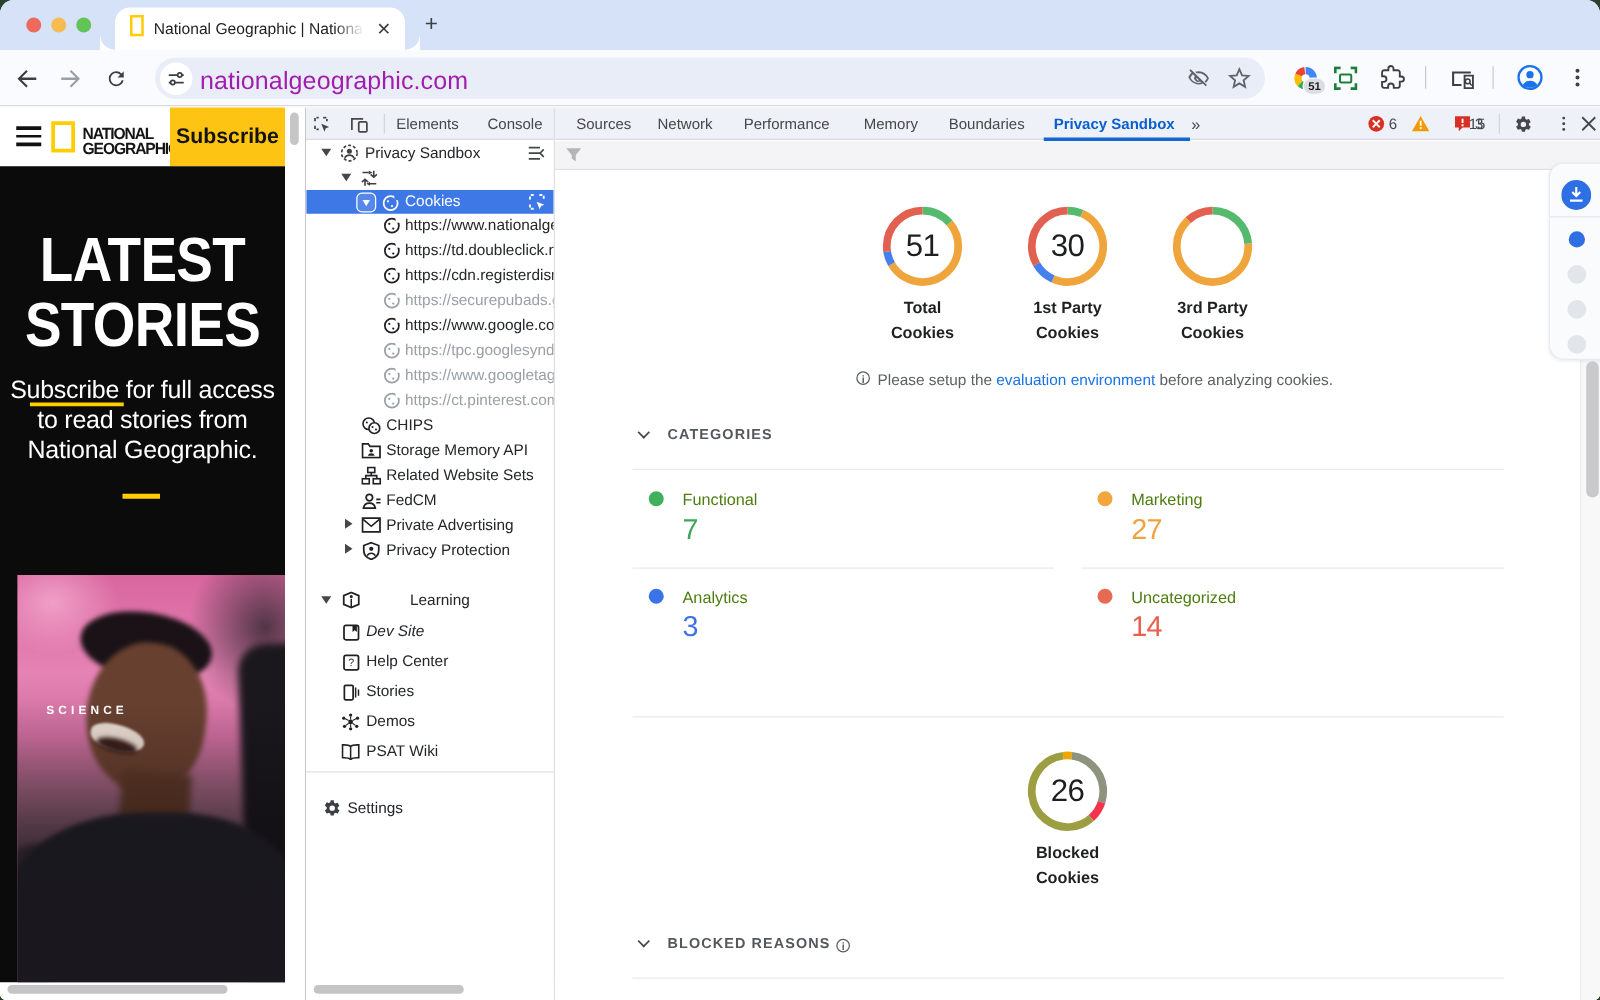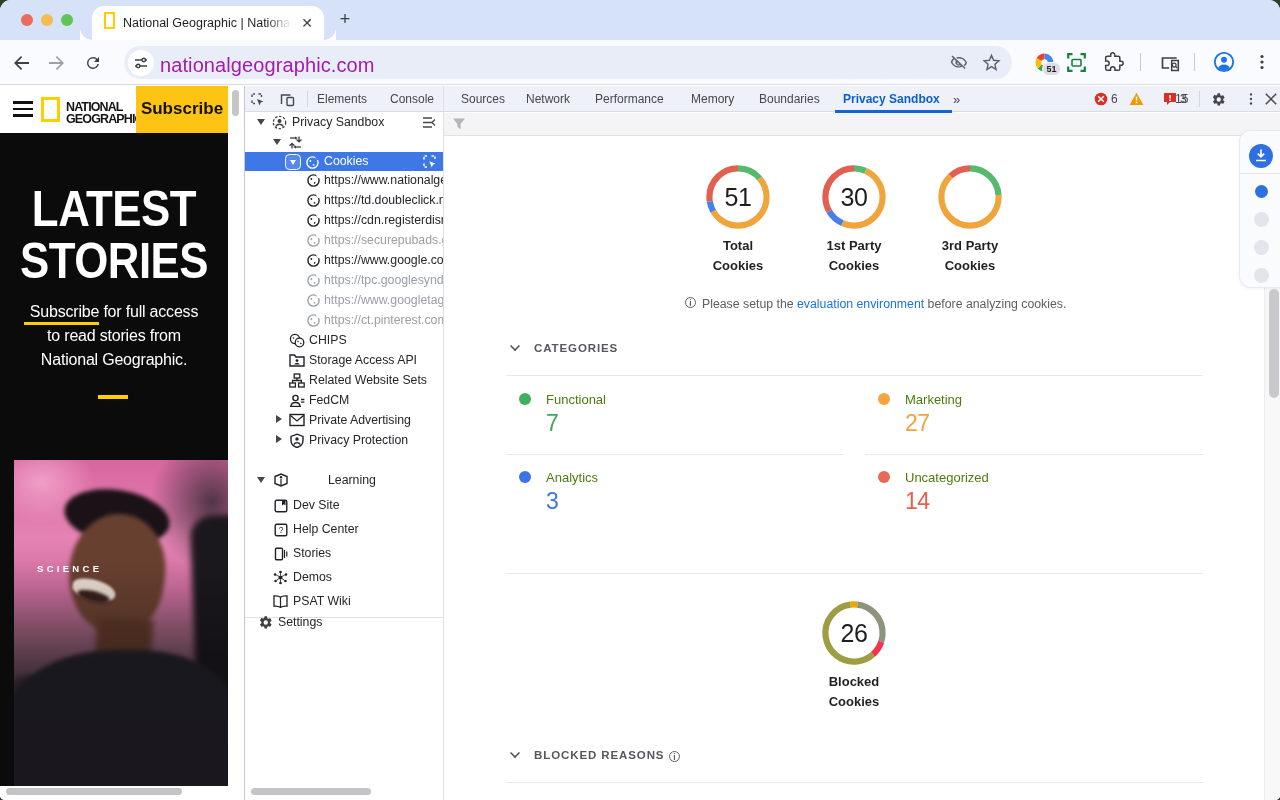--- a/index.html
+++ b/index.html
@@ -25,21 +25,21 @@
 .badge51{position:absolute;left:1042px;top:22px;background:#dadde3;border:1.5px solid #f9fafe;color:#1f1f1f;font-size:9px;font-weight:bold;border-radius:7px;padding:0 3.5px;line-height:12px;z-index:5;}
 
 #page{position:absolute;left:0;top:86px;width:244px;height:714px;background:#fff;}
 #pghead{position:absolute;left:0;top:0;width:228px;height:47px;background:#fff;}
 #burger div{position:absolute;left:13px;width:20px;height:2.6px;background:#111;}
 #nglogo{position:absolute;left:41px;top:11px;width:19px;height:25px;border:3.6px solid #ffce00;}
 #ngname{position:absolute;left:66px;top:14.5px;font-size:13px;line-height:12.8px;font-weight:bold;color:#151515;letter-spacing:-0.9px;transform:scaleX(.96);transform-origin:0 0;}
 #subbtn{position:absolute;left:136px;top:0;width:92px;height:47px;background:#fdc414;color:#131313;font-weight:bold;font-size:17px;text-align:center;line-height:46px;}
 #hero{position:absolute;left:0;top:47px;width:228px;height:653px;background:#0b0b0b;}
 #hero .big{position:absolute;left:0;width:228px;text-align:center;color:#fff;font-weight:bold;font-size:43px;line-height:43px;letter-spacing:-.5px;transform:scale(1.02,1.16);}
-#hero .sub{position:absolute;left:0;top:167px;width:228px;text-align:center;color:#fff;font-size:16px;letter-spacing:-.2px;line-height:24px;font-weight:400;}
+#hero .sub{position:absolute;left:0;top:167px;width:228px;text-align:center;color:#fff;font-size:20px;letter-spacing:-.2px;line-height:24px;font-weight:400;}
 #subu{position:absolute;left:24px;top:189px;width:75px;height:3px;background:#ffce00;}
 #hdash{position:absolute;left:98px;top:262px;width:30px;height:3.5px;background:#ffce00;}
 
 #photo{position:absolute;left:14px;top:327px;width:214px;height:326px;overflow:hidden;background:#d671a8;}
 #photo .bgtop{position:absolute;left:0;top:0;width:214px;height:326px;background:
  radial-gradient(70px 55px at 28px 22px, #f09fc7 0%, rgba(240,159,199,0) 75%),
  radial-gradient(85px 95px at 198px 42px, rgba(66,46,58,.9) 0%, rgba(66,46,58,0) 72%),
  linear-gradient(180deg,#d8669f 0%,#e583b4 24%,#cc6d9d 40%,#8f5c73 55%,#4a3c48 72%,#2b2831 100%);}
 #photo .arm-l{filter:blur(3px);position:absolute;left:-16px;top:215px;width:46px;height:130px;background:#3a2c31;border-radius:24px;transform:rotate(8deg);}
 #photo .arm-r{filter:blur(3px);position:absolute;left:181px;top:55px;width:50px;height:295px;background:#1b181d;border-radius:22px 8px 0 0;transform:rotate(-2deg);}
@@ -412,21 +412,21 @@
             <circle cx="4.5" cy="5" r="0.8" fill="#202124"></circle>
           </svg>
           <span class="lbl" style="left:64px;">CHIPS</span>
         </div>
       <div class="row" style="top:237px;">
           <svg class="ricon" style="left:44px;" width="16" height="14" viewBox="0 0 16 14">
             <path d="M1 2h4.5l1.5 2H15v9H1z" fill="none" stroke="#202124" stroke-width="1.4"></path>
             <circle cx="8" cy="7.6" r="1.4" fill="#202124"></circle>
             <path d="M5.2 11.6a3 3 0 0 1 5.6 0z" fill="#202124"></path>
           </svg>
-          <span class="lbl" style="left:64px;">Storage Access API</span>
+          <span class="lbl" style="left:64px;">Storage Memory API</span>
         </div>
       <div class="row" style="top:257px;">
           <svg class="ricon" style="left:44px;" width="16" height="15" viewBox="0 0 16 15">
             <g fill="none" stroke="#202124" stroke-width="1.3">
               <rect x="5.2" y="1" width="5.6" height="4"></rect>
               <rect x="0.8" y="10" width="5.6" height="4"></rect>
               <rect x="9.6" y="10" width="5.6" height="4"></rect>
               <path d="M8 5v2.5M3.6 10V7.5h8.8V10"></path>
             </g>
           </svg>
@@ -459,21 +459,21 @@
         </div>
       <div class="row" style="top:357px;">
           <div class="caret" style="left:12px;"></div>
           <svg class="ricon" style="left:28px;" width="16" height="15" viewBox="0 0 16 15">
             <path d="M2 3.5 8 1l6 2.5v7L8 13l-6-2.5z" fill="none" stroke="#202124" stroke-width="1.4"></path>
             <path d="M8 6v7" stroke="#202124" stroke-width="1.2"></path>
             <circle cx="8" cy="4.2" r="1.2" fill="#202124"></circle>
           </svg>
           <span class="lbl" style="left:49px;margin-left:34px;">Learning</span>
         </div>
-      <div class="row" style="top:381px;height:23px;line-height:23px;">
+      <div class="row" style="top:381px;height:23px;line-height:23px;font-style:italic;">
           <svg class="ricon" style="left:29px;top:5px;" width="14" height="14" viewBox="0 0 14 14">
             <rect x="1.2" y="1.2" width="11.6" height="11.6" rx="1.5" fill="none" stroke="#202124" stroke-width="1.4"></rect>
             <path d="M8 1.5v5l1.8-1.3L11.5 6.5v-5z" fill="#202124"></path>
           </svg>
           <span class="lbl" style="left:48px;">Dev Site</span>
         </div>
       <div class="row" style="top:405px;height:23px;line-height:23px;">
           <svg class="ricon" style="left:29px;top:5px;" width="14" height="14" viewBox="0 0 14 14">
             <rect x="1.2" y="1.2" width="11.6" height="11.6" rx="1.5" fill="none" stroke="#202124" stroke-width="1.4"></rect>
             <text x="7" y="10" font-size="8.5" text-anchor="middle" fill="#202124" font-family="Liberation Sans">?</text>
@@ -505,21 +505,21 @@
               <circle cx="2.6" cy="11" r="1.3"></circle>
               <circle cx="12.4" cy="11" r="1.3"></circle>
             </g>
             <g stroke="#202124" stroke-width="0.9">
               <path d="M7.5 5.6V3.3M7.5 9.4v2.3M5.9 6.4 3.2 5M9.1 6.4l2.7-1.4M6 8.6l-2.3 1.7M9 8.6l2.3 1.7"></path>
             </g>
           </svg>
           <span class="lbl" style="left:48px;">Demos</span>
         </div>
       <div style="position:absolute;left:0;top:504px;width:198px;height:1px;background:#e0e0e0;"></div>
-      <div class="row" style="top:497px;height:24px;line-height:24px;">
+      <div class="row" style="top:521px;height:24px;line-height:24px;">
           <svg class="ricon" style="left:13px;top:5px;" width="15" height="15" viewBox="0 0 24 24">
             <path d="M19.4 13a7.6 7.6 0 0 0 0-2l2.1-1.6a.5.5 0 0 0 .1-.6l-2-3.5a.5.5 0 0 0-.6-.2l-2.5 1a7.7 7.7 0 0 0-1.7-1L14.4 2h-4l-.4 2.6a7.7 7.7 0 0 0-1.7 1l-2.5-1a.5.5 0 0 0-.6.2l-2 3.5a.5.5 0 0 0 .1.6L5.4 11a7.6 7.6 0 0 0 0 2l-2.1 1.6a.5.5 0 0 0-.1.6l2 3.5c.1.2.4.3.6.2l2.5-1c.5.4 1.1.8 1.7 1l.4 2.6h4l.4-2.6c.6-.2 1.2-.6 1.7-1l2.5 1c.2.1.5 0 .6-.2l2-3.5a.5.5 0 0 0-.1-.6zM12.4 15.5a3.5 3.5 0 1 1 0-7 3.5 3.5 0 0 1 0 7z" fill="#3c4043"></path>
           </svg>
           <span class="lbl" style="left:33px;">Settings</span>
         </div>
     </div>
     <div id="sbdiv"></div>
     <div id="main">
       <div id="mtool">
           <svg style="position:absolute;left:8px;top:4px;" width="14" height="14" viewBox="0 0 14 14">

